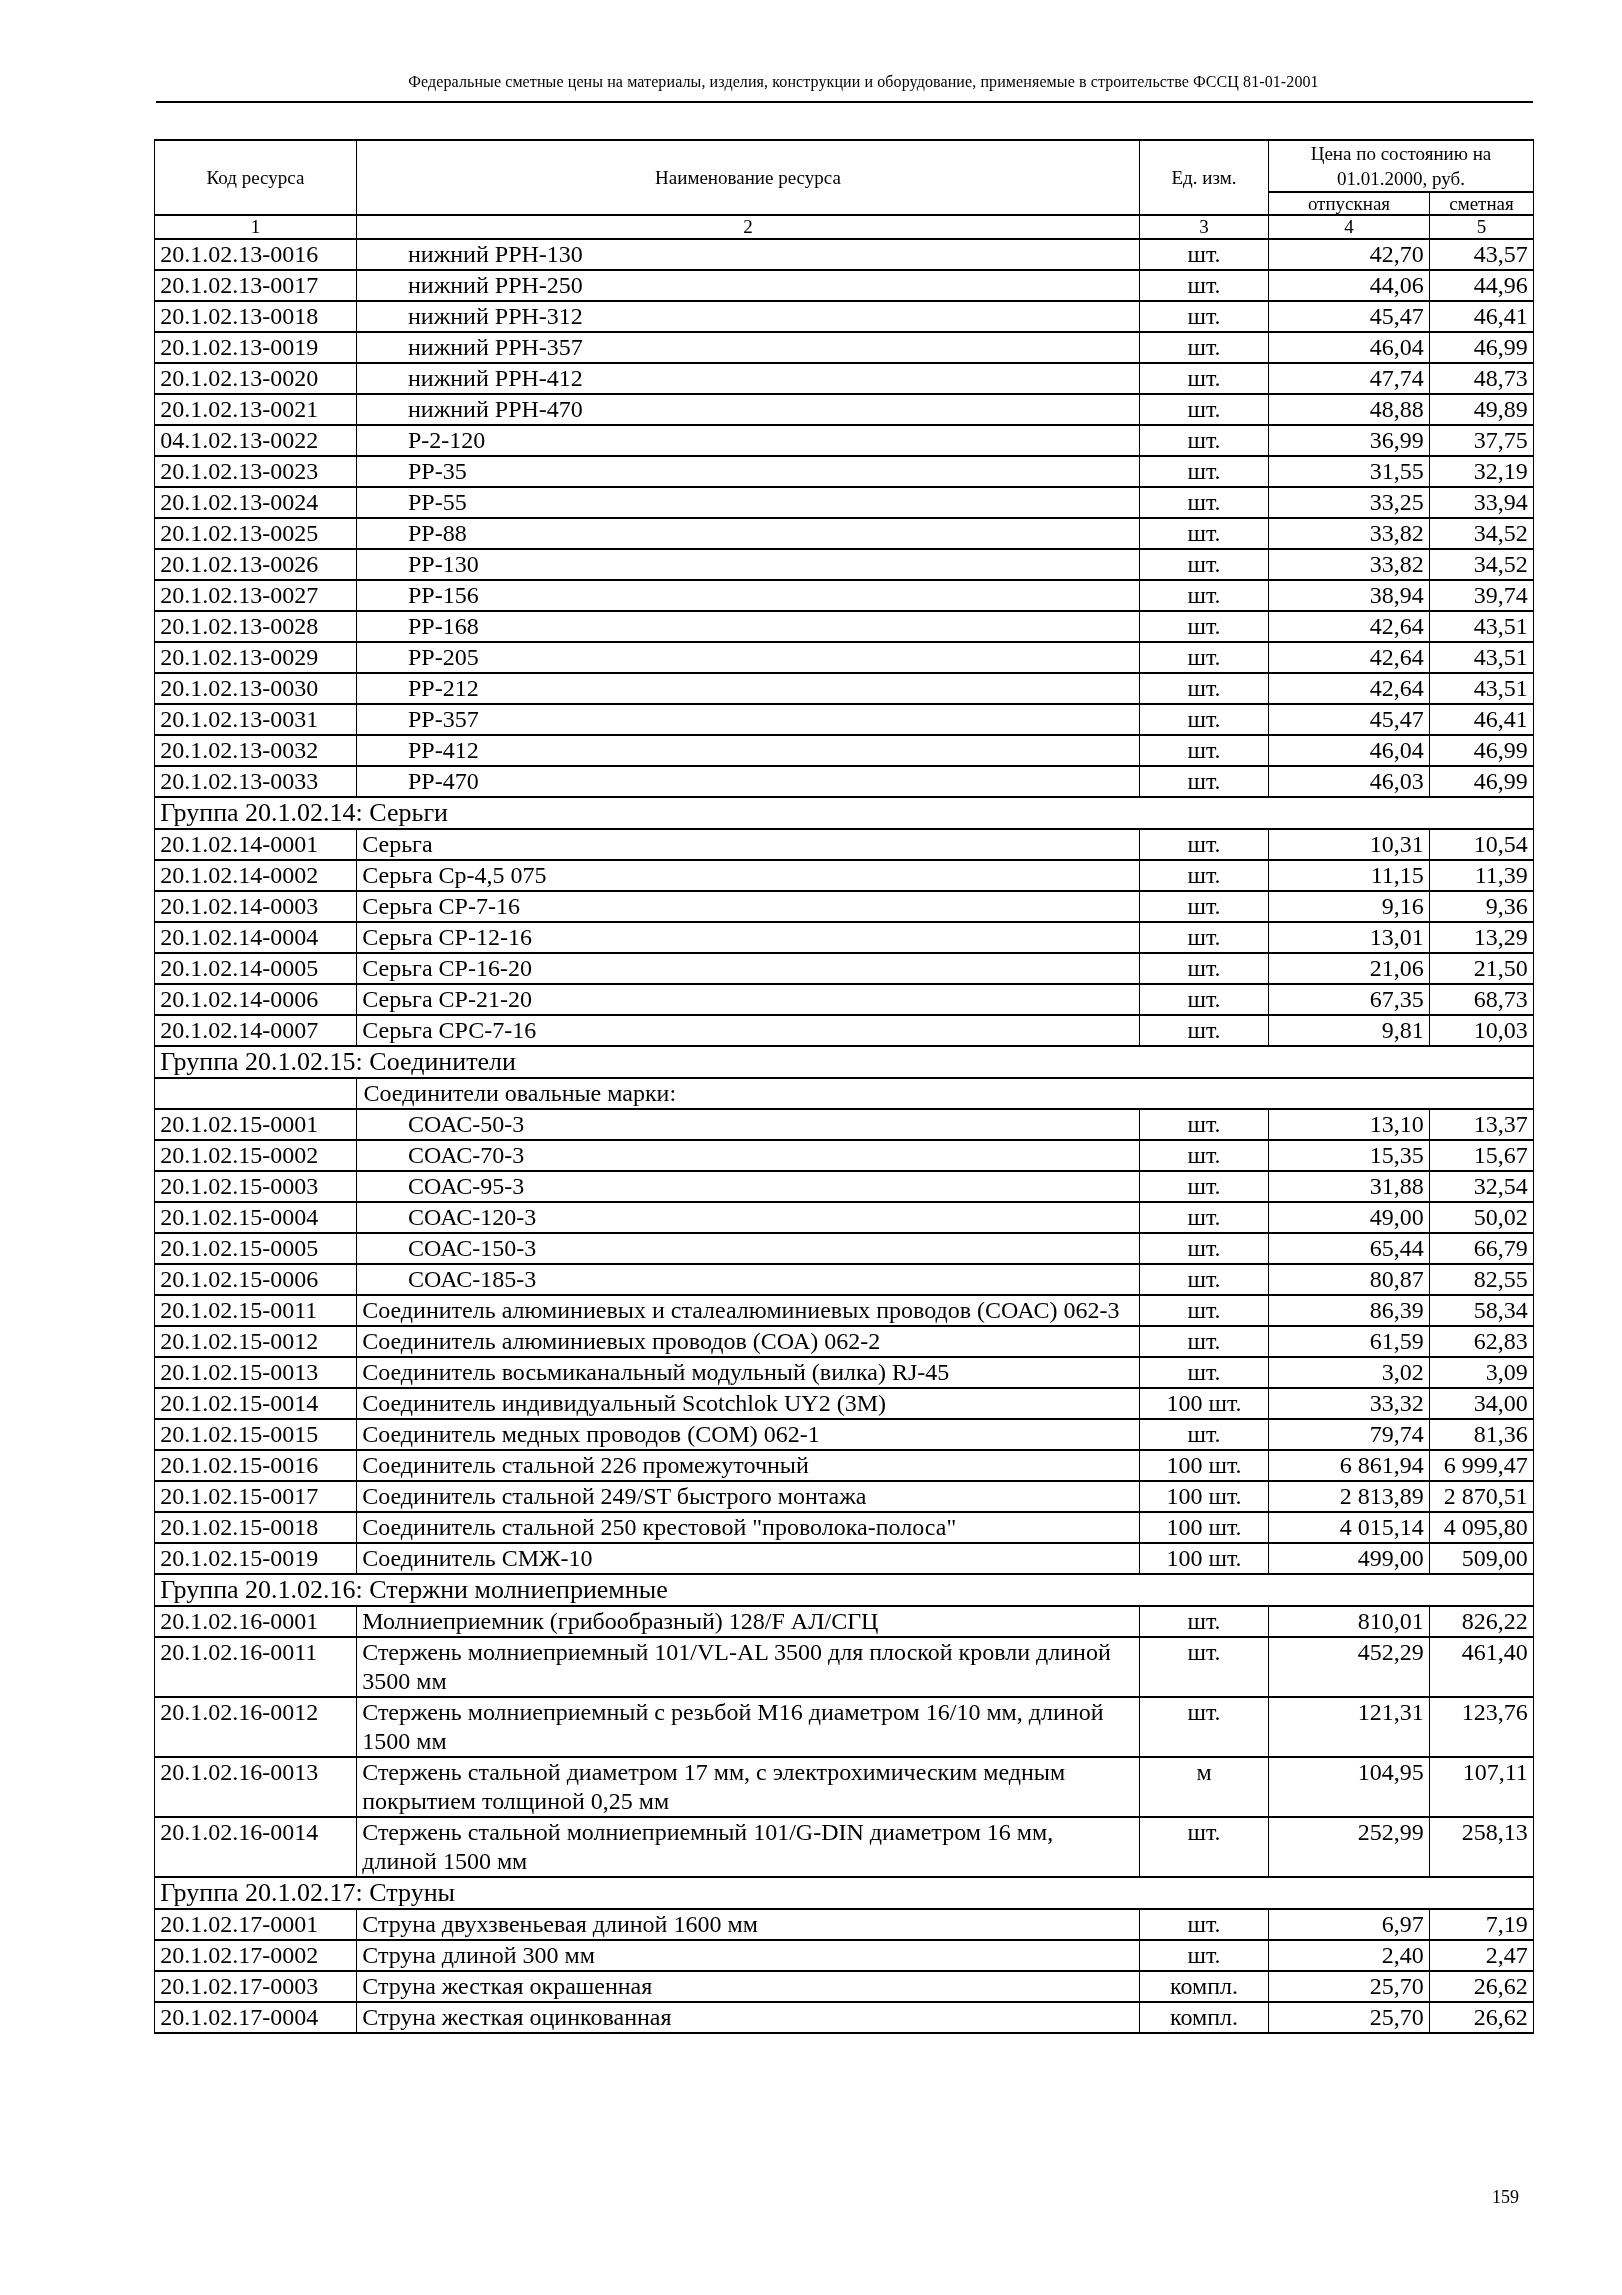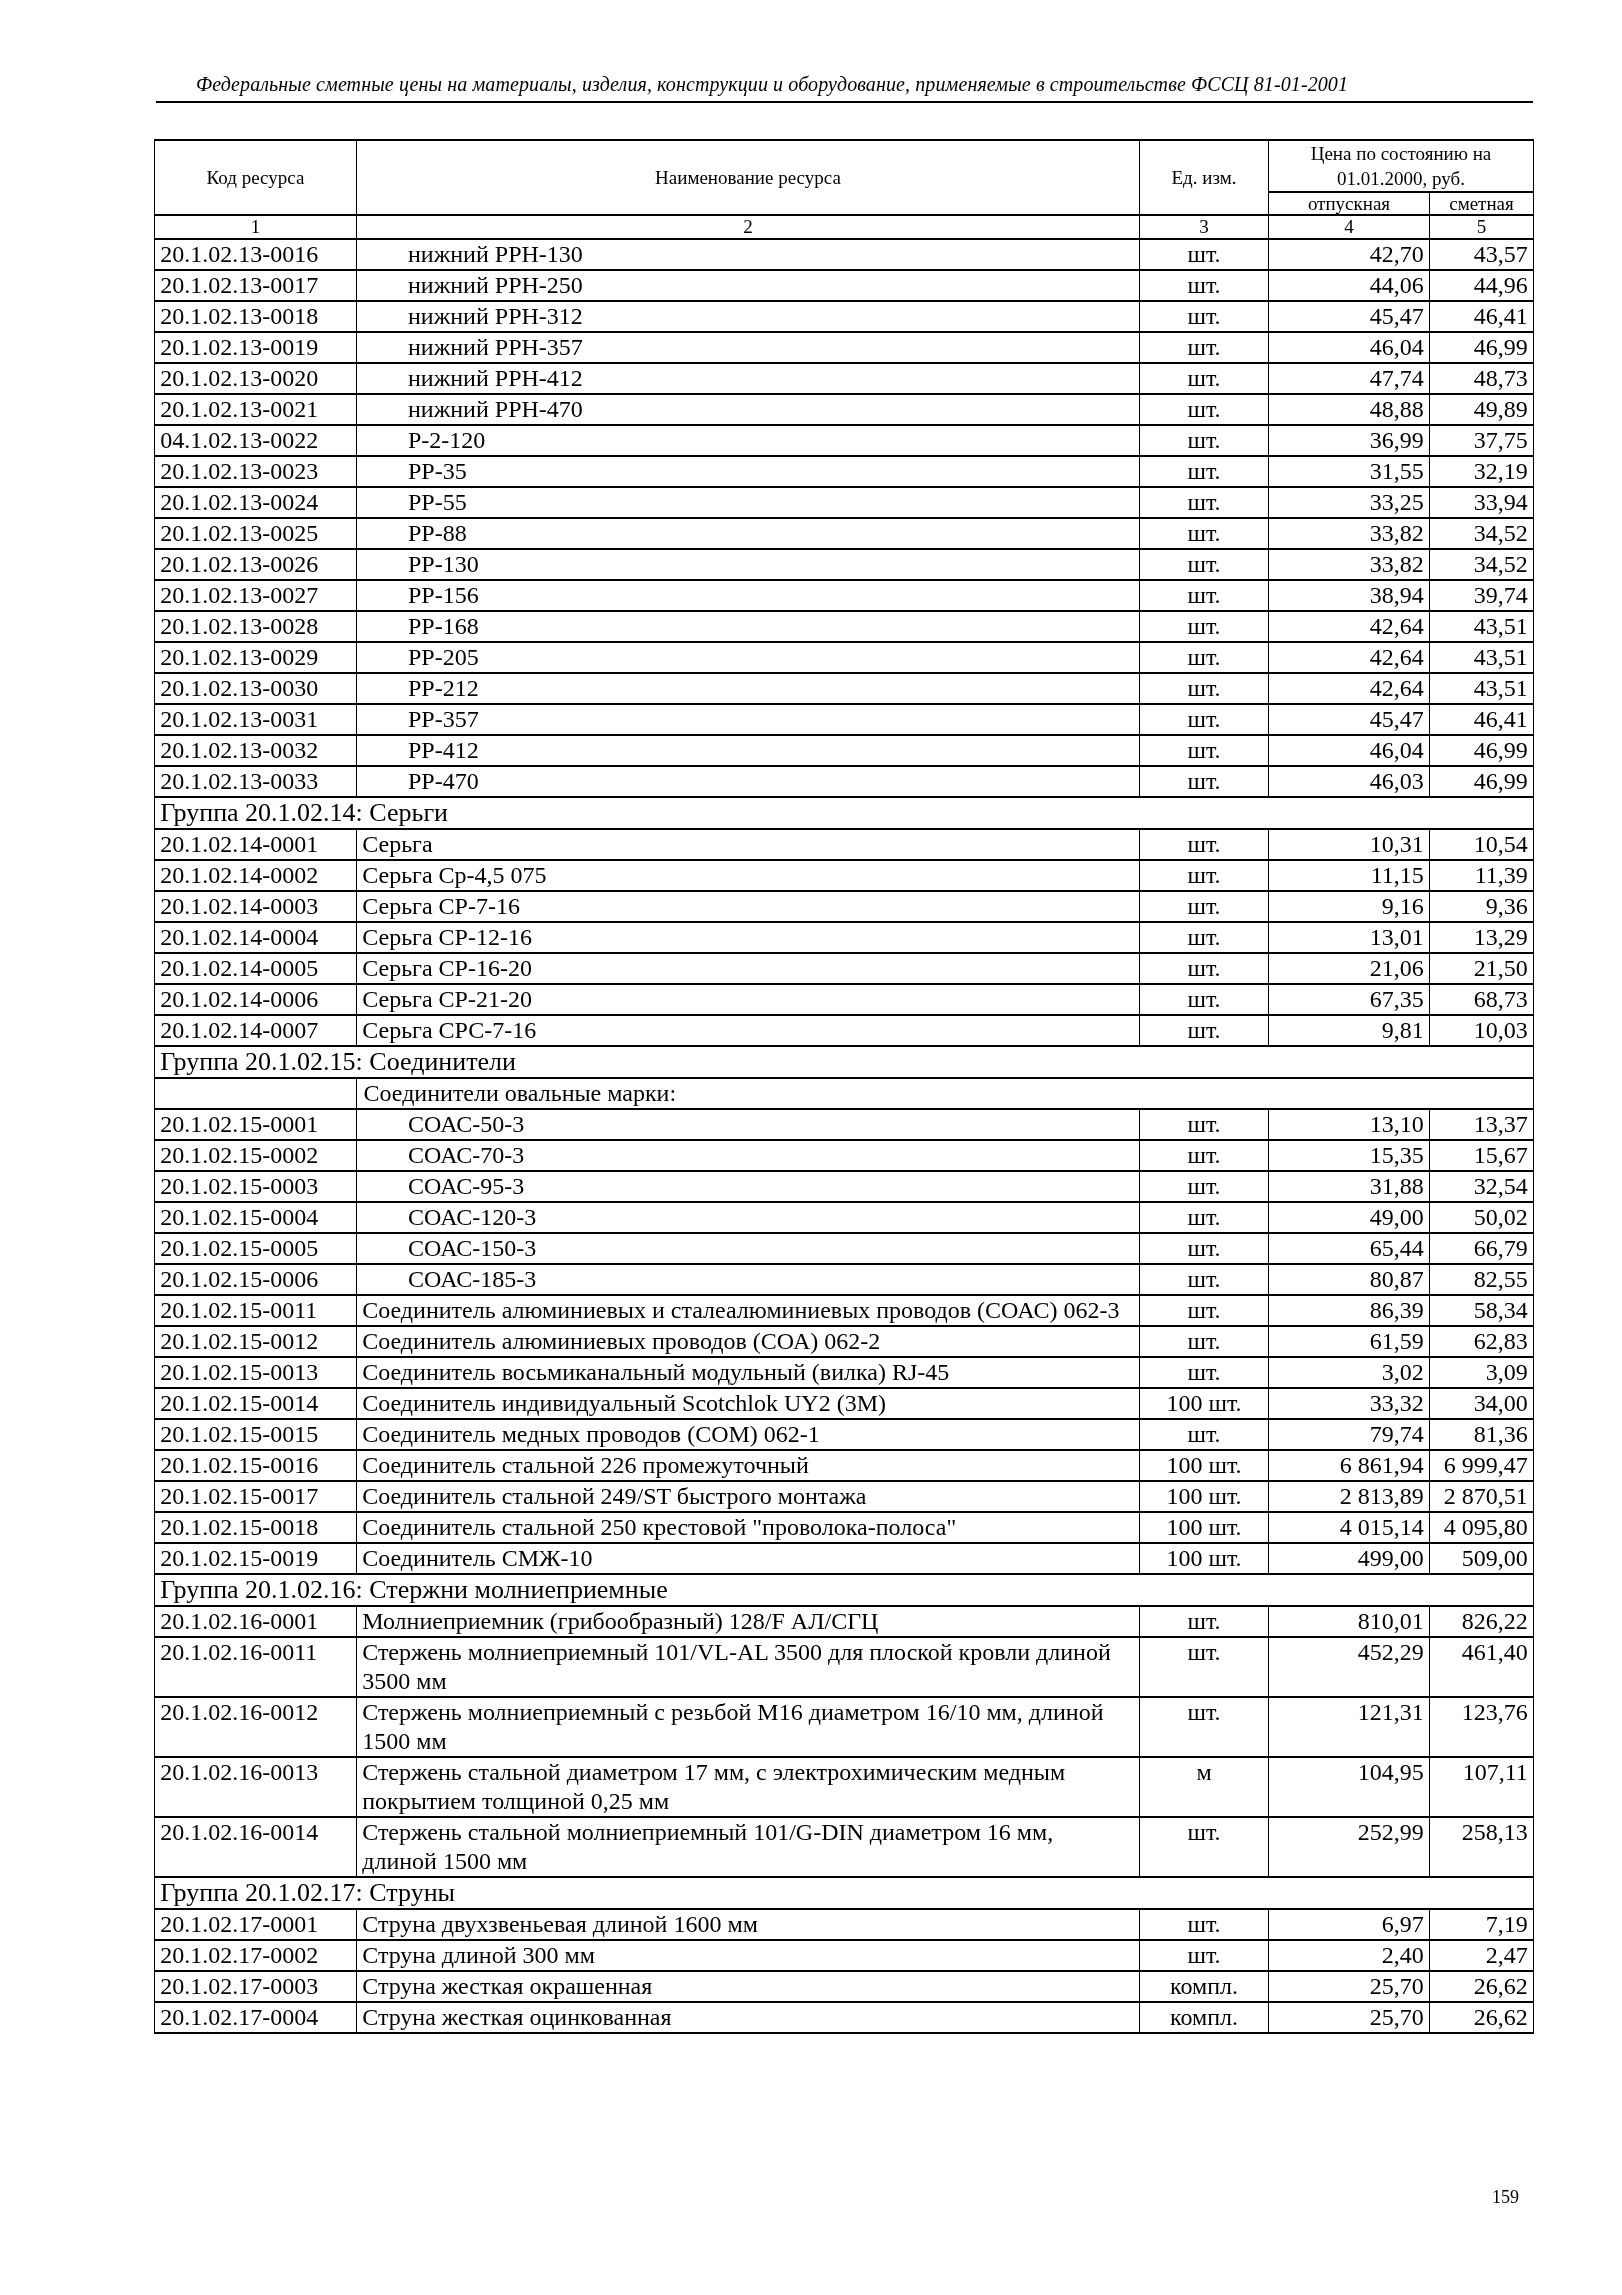--- a/index.html
+++ b/index.html
@@ -1,17 +1,17 @@
 <!DOCTYPE html>
 <html style="font-size:10.5px"><head>
 <meta charset="utf-8">
 <style>
   html, body { margin:0; padding:0; background:#ffffff; }
   body { width:1623px; height:2295px; position:relative; font-family:"Liberation Serif","DejaVu Serif",serif; color:#000; }
-  .running-head { position:absolute; left:196px; top:73px; width:1335px; text-align:left; font-style:italic; font-size:20px; letter-spacing:0.1px; }
+  .running-head { position:absolute; left:196px; top:73px; width:1335px; text-align:center; font-size:16px; letter-spacing:0.1px; }
   .head-rule { position:absolute; left:156px; top:101px; width:1377px; height:2px; background:#000; }
   table.price { position:absolute; left:154px; top:139px; width:1378px; border-collapse:collapse; table-layout:fixed; font-size:24px; }
   table.price td, table.price th { border:0.7px solid #000; padding:0 5.2px; line-height:29px; vertical-align:top; font-weight:normal; }
   table.price tr { border-bottom:2.6px solid #000; }
   table.price thead th { font-size:19px; line-height:25px; text-align:center; vertical-align:middle; }
   table.price thead tr.r1 { border-top:2.6px solid #000; }
   table.price thead tr.r1 th.top-price { border-bottom:2.6px solid #000; }
   table.price thead tr.nums th { font-size:19px; line-height:22px; border-top:2.6px solid #000; }
   td.code { text-align:left; padding-left:3.9px; white-space:nowrap;margin-left:12px; }
   td.unit { text-align:center; }

